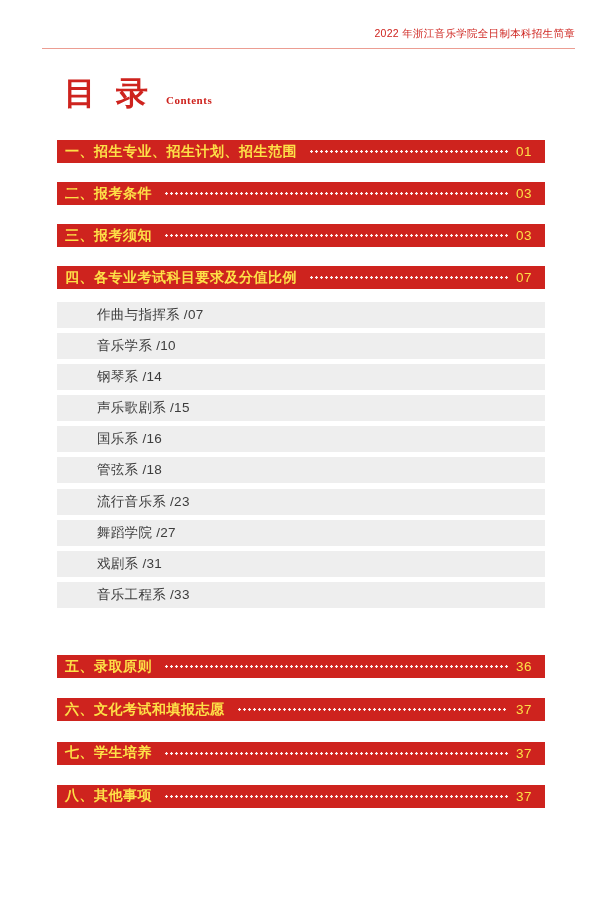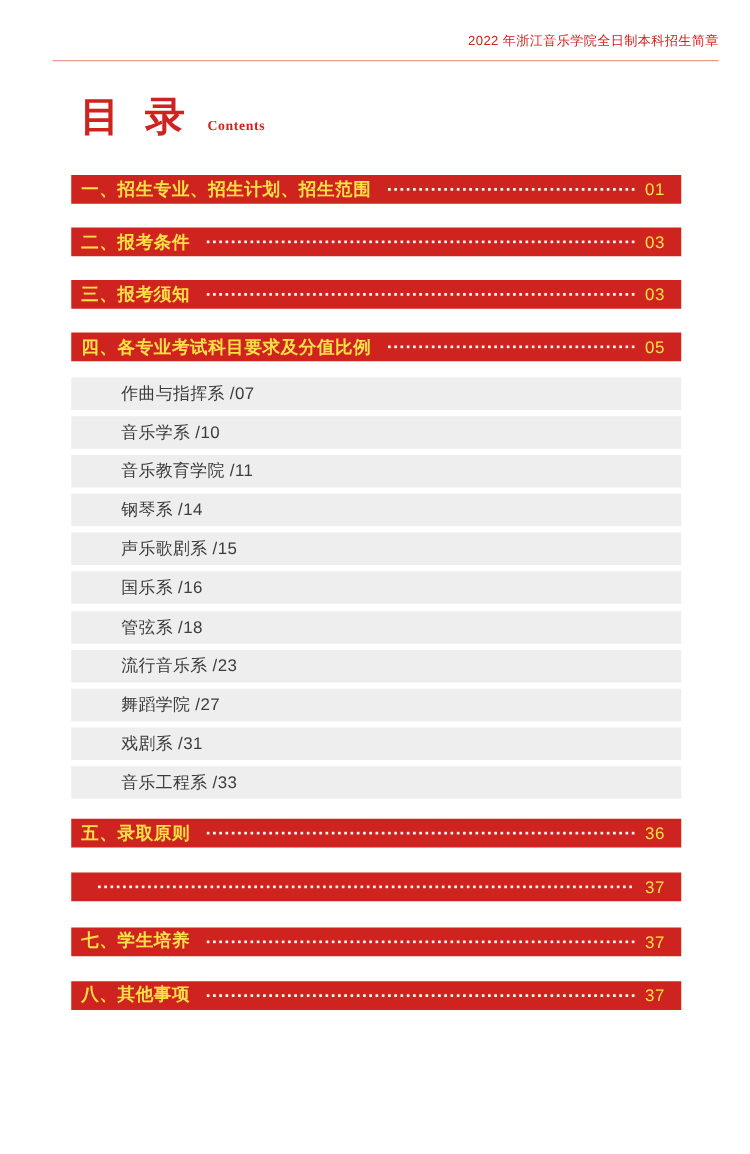--- a/index.html
+++ b/index.html
@@ -109,36 +109,33 @@
 
   <div class="toc-bar">
     <span class="bar-label">三、报考须知</span>
     <span class="leader"></span>
     <span class="bar-page">03</span>
   </div>
 
   <div class="toc-bar">
     <span class="bar-label">四、各专业考试科目要求及分值比例</span>
     <span class="leader"></span>
-    <span class="bar-page">05</span>
+    <span class="bar-page">07</span>
   </div>
 </div>
 
   <div id="toc-sub" class="toc-group">
   <div class="toc-sub-row">
     <span class="sub-text">作曲与指挥系 /07</span>
   </div>
 
   <div class="toc-sub-row">
     <span class="sub-text">音乐学系 /10</span>
   </div>
 
-  <div class="toc-sub-row">
-    <span class="sub-text">音乐教育学院 /11</span>
-  </div>
 
   <div class="toc-sub-row">
     <span class="sub-text">钢琴系 /14</span>
   </div>
 
   <div class="toc-sub-row">
     <span class="sub-text">声乐歌剧系 /15</span>
   </div>
 
   <div class="toc-sub-row">
@@ -167,20 +164,21 @@
 </div>
 
   <div id="toc-bottom" class="toc-group">
   <div class="toc-bar">
     <span class="bar-label">五、录取原则</span>
     <span class="leader"></span>
     <span class="bar-page">36</span>
   </div>
 
   <div class="toc-bar">
+    <span class="bar-label">六、文化考试和填报志愿</span>
     <span class="leader"></span>
     <span class="bar-page">37</span>
   </div>
 
   <div class="toc-bar">
     <span class="bar-label">七、学生培养</span>
     <span class="leader"></span>
     <span class="bar-page">37</span>
   </div>
 

